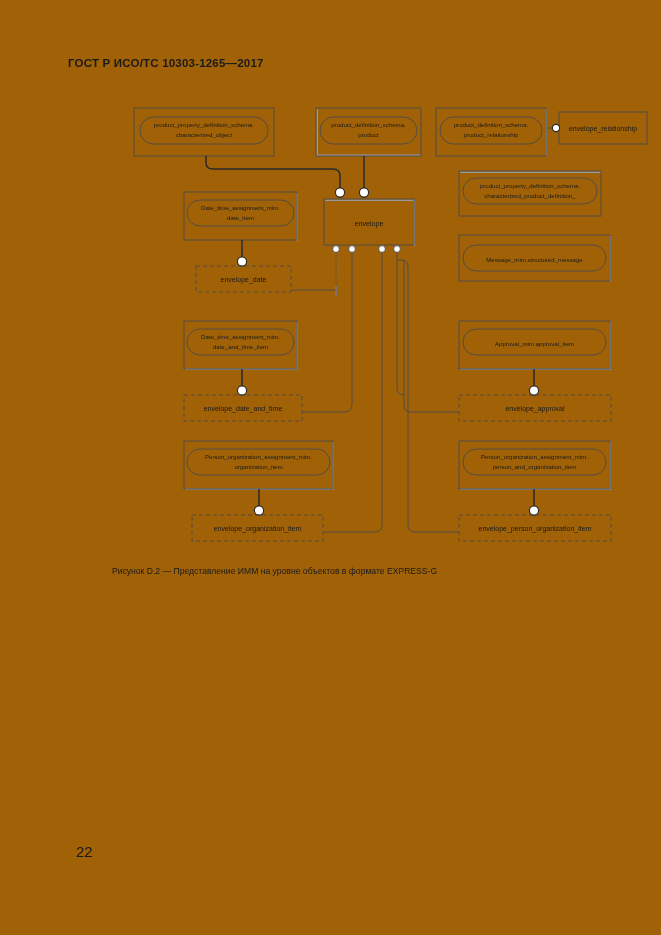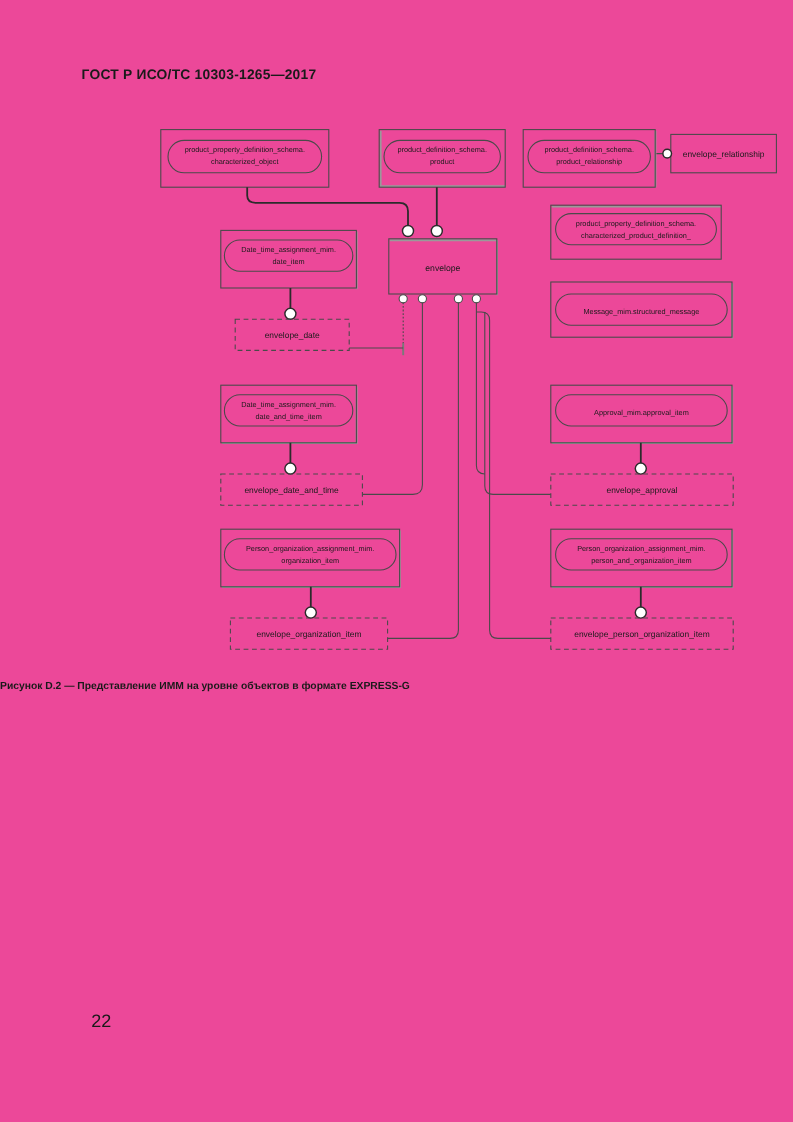--- a/index.html
+++ b/index.html
@@ -6,44 +6,44 @@
   body{
     width:661px;height:935px;
     background:#ffffff;
     font-family:"Liberation Sans", sans-serif;
     color:#000;
     position:relative;
     overflow:hidden;
   }
   .page{
     position:absolute;inset:0;
-    background:#ec4899;
+    background:#a16207;
   }
   .doc-header{
     position:absolute;
     left:68px;top:57px;
     font-size:11.5px;
     font-weight:bold;
     letter-spacing:0.2px;
     color:#1a1a1a;
     white-space:nowrap;
   }
   .figure-area{
     position:absolute;
     left:0;top:90px;
     width:661px;height:480px;margin-left:44px;
   }
   .figure-area svg{display:block;}
   .caption{
     position:absolute;
     left:0;top:566px;
     width:549px;
+    text-align:center;
     font-size:8.6px;
     color:#1a1a1a;
-    font-weight:bold;
   }
   .page-number{
     position:absolute;
     left:76px;top:843px;
     font-size:15px;
     color:#1a1a1a;
   }
   text{
     font-family:"Liberation Sans", sans-serif;
     fill:#1a1a1a;

